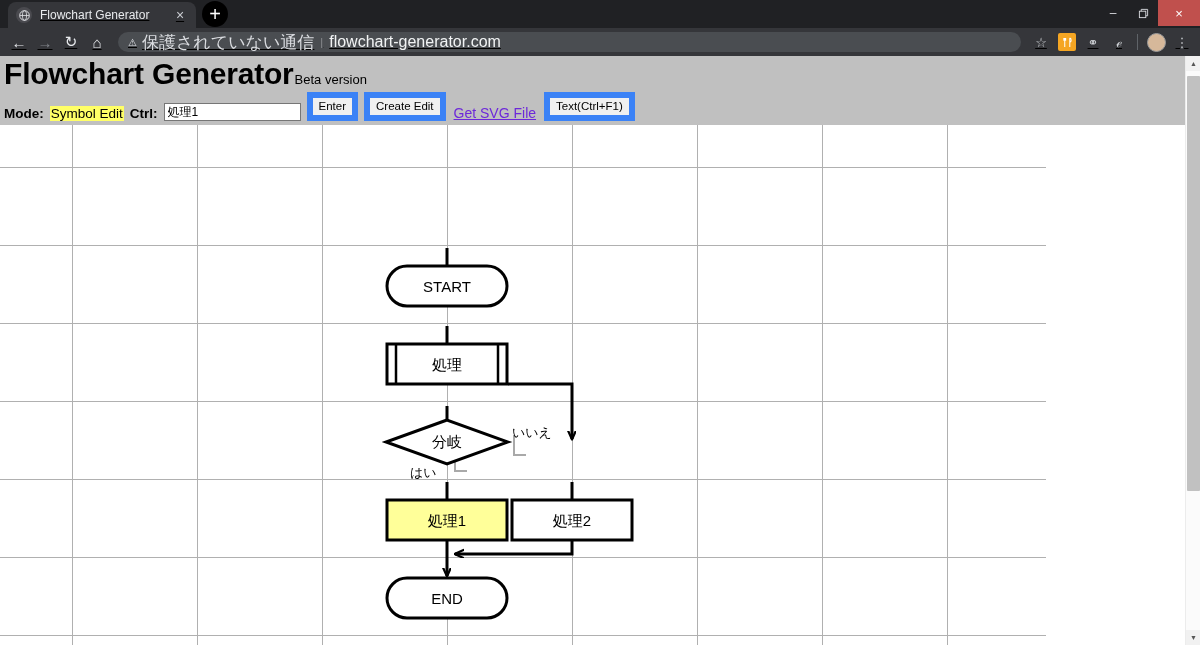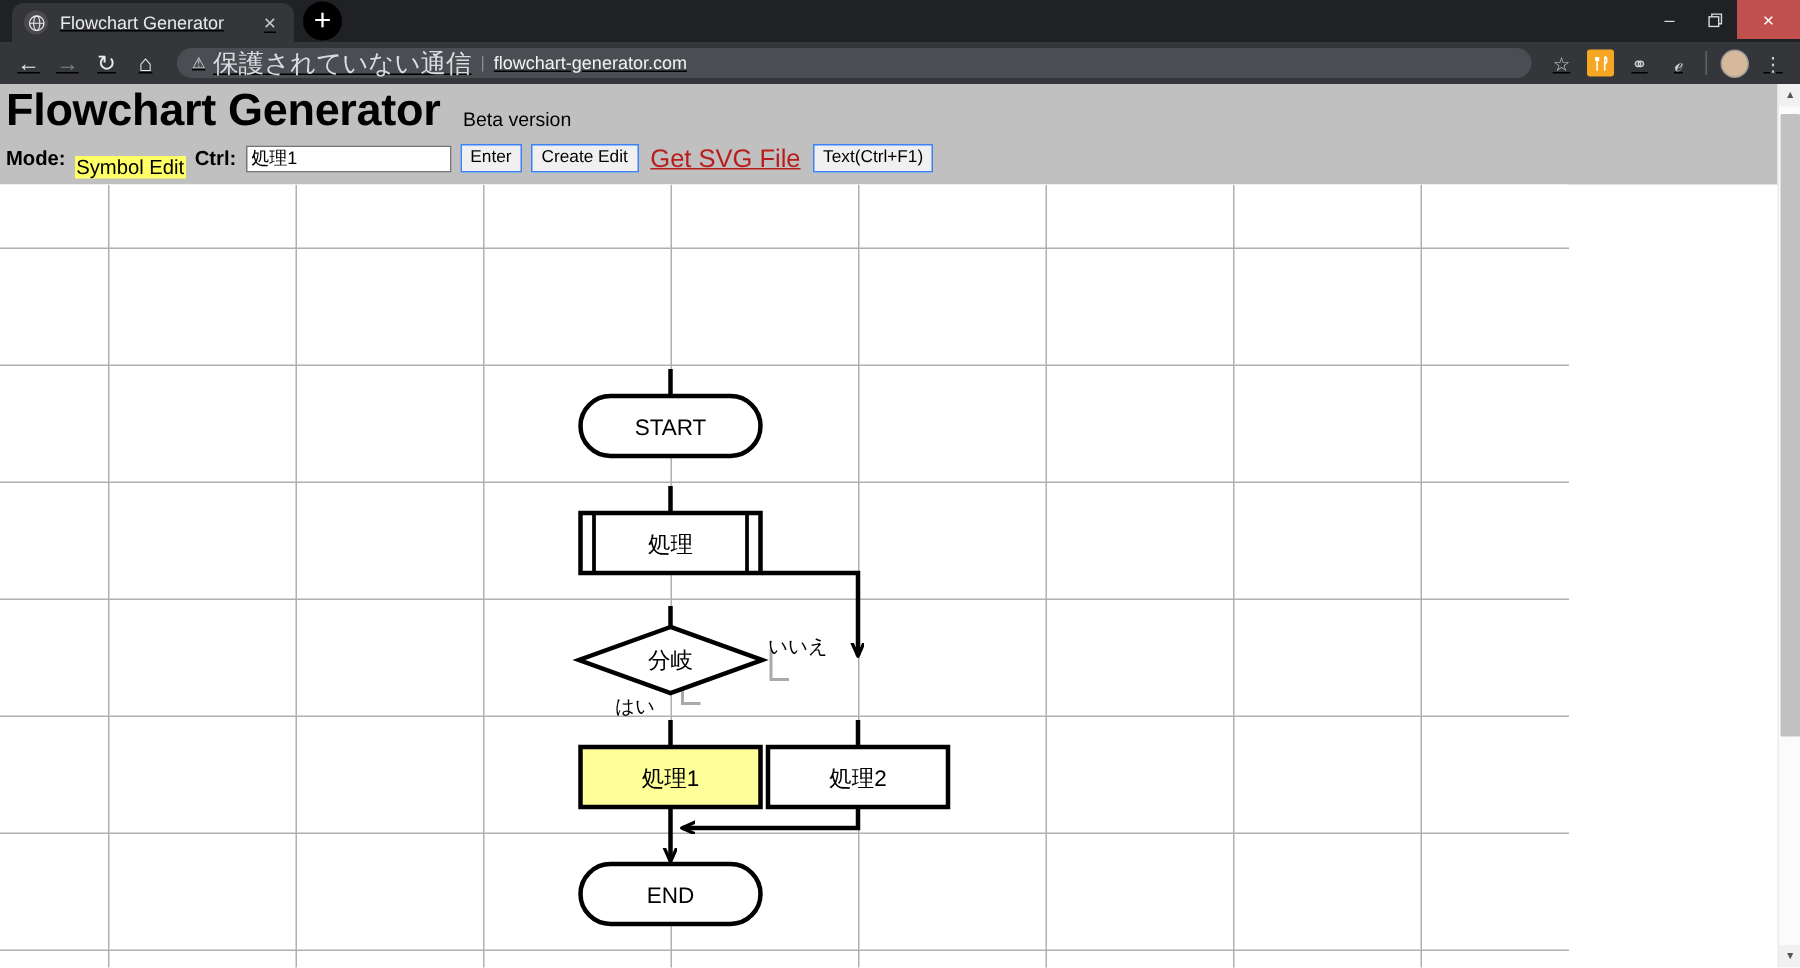--- a/index.html
+++ b/index.html
@@ -64,21 +64,21 @@
   }
   .navbtn.dim { color: #80848a; }
   .omnibox {
     flex: 1; height: 20px; background: #4a4d51; border-radius: 11px;
     display: flex; align-items: center; padding: 0 10px;
     margin: 0 8px; min-width: 0;
   }
   .warn-icon { color: #dadce0; font-size: 10px; margin-right: 5px; }
   .omni-warn { color: #dadce0; font-size: 17px; white-space: nowrap; }
   .omni-sep { color: #8a8d91; margin: 0 6px; font-size: 11px; }
-  .omni-url { color: #f1f3f4; font-size: 12px; white-space: nowrap; }
+  .omni-url { color: #f1f3f4; font-size: 16px; white-space: nowrap; }
   .tb-right { display: flex; align-items: center; gap: 2px; }
   .tb-icon {
     width: 24px; height: 24px; display: flex; align-items: center;
     justify-content: center; color: #cdd0d4; font-size: 13px;
   }
   .ext-orange {
     width: 18px; height: 18px; background: #f5a623; border-radius: 2px;
     display: flex; align-items: center; justify-content: center;
     color: #fff; font-size: 11px;
   }
@@ -93,44 +93,44 @@
   .page {
     position: absolute; left: 0; top: 56px;
     width: 1200px; height: 589px; background: #fff;
   }
   .header-band { background: #c0c0c0; padding: 0; }
   .title-row { display: flex; align-items: flex-end; padding: 3px 4px 1px 4px; }
   .app-title {
     font-size: 30px; font-weight: bold; color: #000;
     letter-spacing: -0.2px; line-height: 1;
   }
-  .beta { font-size: 13px; color: #000; margin-left: 15px; padding-bottom: 2px; }
+  .beta { font-size: 13px; color: #000; margin-left: 1px; padding-bottom: 2px; }
 
   .ctrl-row {
-    display: flex; align-items: center; gap: 6px;
+    display: flex; align-items: flex-end; gap: 6px;
     padding: 2px 4px 4px 4px; font-size: 13px;
   }
   .lbl { font-weight: bold; color: #000; font-size: 13.5px; }
   .mode-val {
     background: #ffff66; color: #000; font-size: 13.5px;
     padding: 0 1px;
     margin-top: 12px;
   }
   .text-input {
     width: 137px; height: 18px; background: #fff;
     border: 1px solid #767676; font-size: 12px;
     padding: 0 3px; color: #000; font-family: "Liberation Sans", sans-serif;
   }
   .btn {
-    background: #f0f0f0; border: 1px solid #3b82f6;
+    background: #f0f0f0; border: 6px solid #3b82f6;
     font-size: 11.5px; padding: 1px 6px; color: #000;
     font-family: "Liberation Sans", sans-serif; line-height: 15px;
   }
   .svg-link {
-    color: #b91c1c; text-decoration: underline; font-size: 17px;
+    color: #6d28d9; text-decoration: underline; font-size: 14px;
     background: transparent; padding: 0 2px;
   }
 
   
   .canvas-wrap {
     position: relative; width: 1046px; height: 527px;
     background: #fff; overflow: hidden;
   }
   .gridsvg { position: absolute; left: 0; top: 0; }
   .chartsvg { position: absolute; left: 0; top: 0; }

